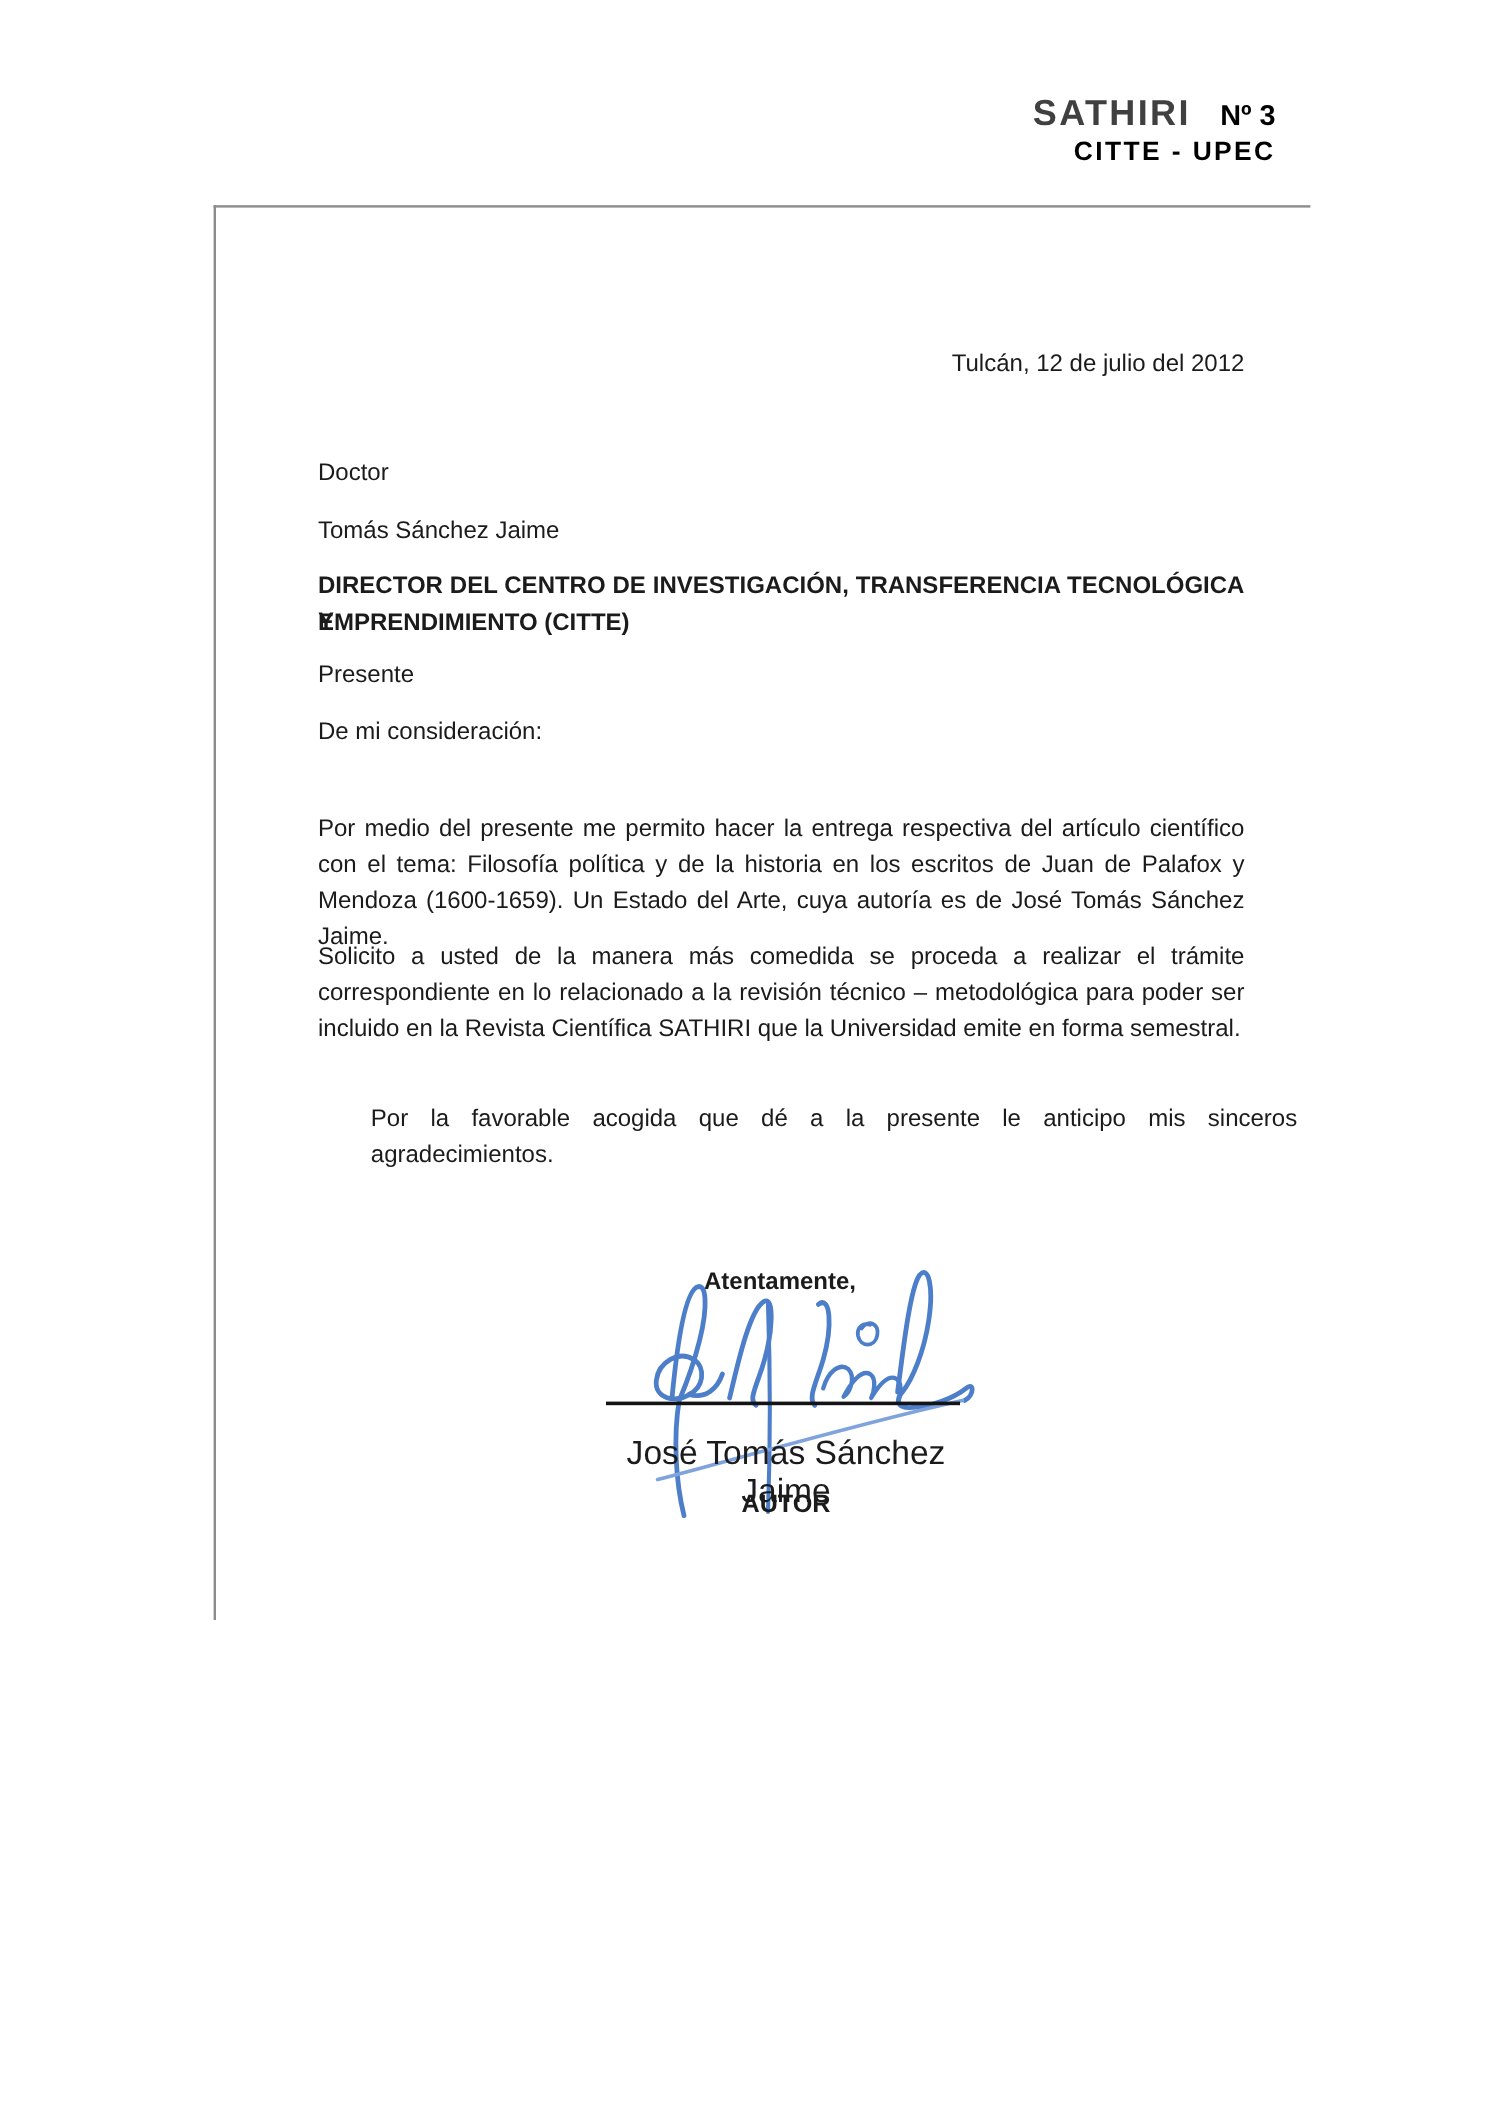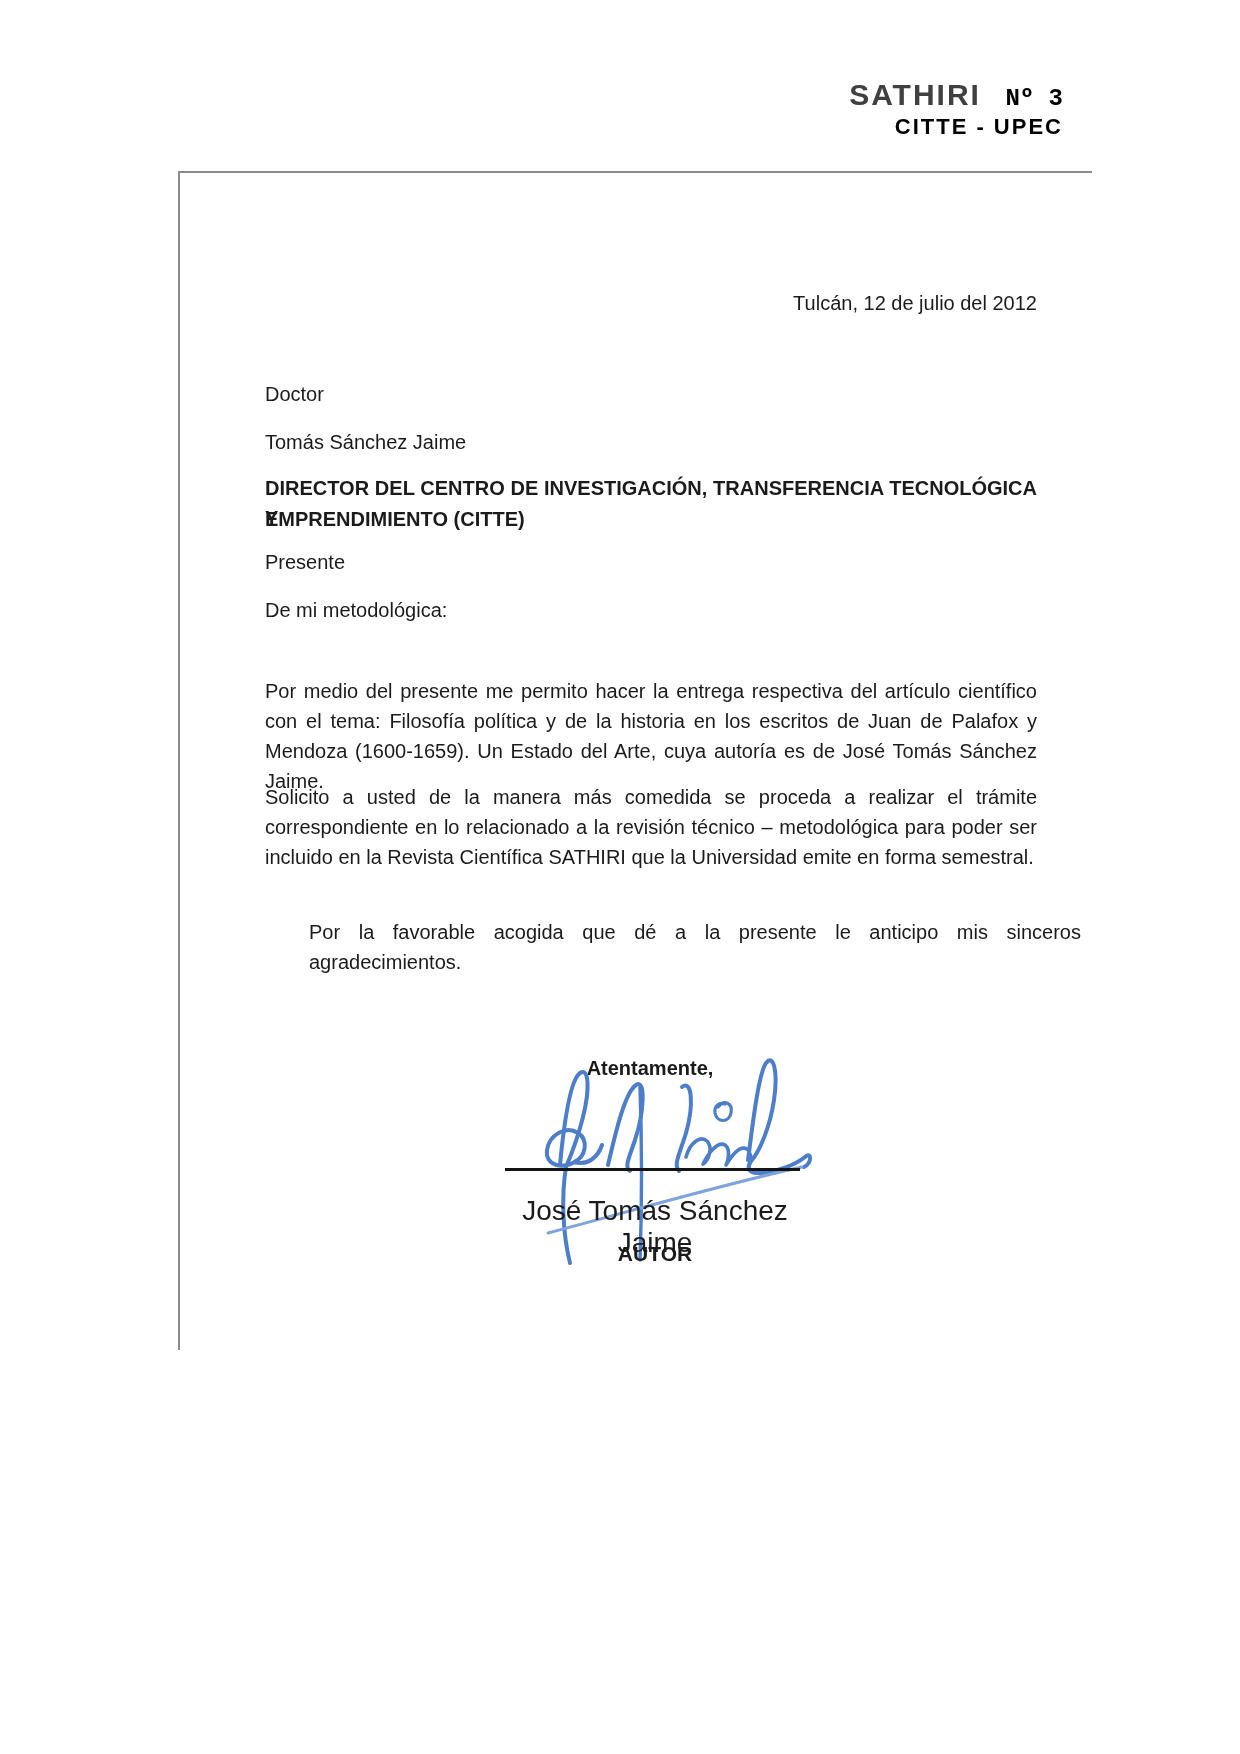--- a/index.html
+++ b/index.html
@@ -23,21 +23,21 @@
   }
   .journal-row { white-space: nowrap; }
   .journal-name {
     font-family: Liberation Sans, sans-serif;
     font-weight: 700;
     font-size: 30px;
     letter-spacing: 2px;
     color: #404040;
   }
   .journal-issue {
-    font-family: Liberation Mono, monospace;
+    font-family: Liberation Sans, sans-serif;
     font-weight: 700;
     font-size: 24px;
     margin-left: 20px;
     color: #000;
   }
   .org-row {
     font-size: 22px;
     letter-spacing: 2px;
     font-weight: 700;
     margin-top: 3px;
@@ -128,21 +128,21 @@
 
   <div class="letter-frame"></div>
 
   <div class="abs bodytxt date-line">Tulcán, 12 de julio del 2012</div>
 
   <div class="abs bodytxt salutation">Doctor</div>
   <div class="abs bodytxt recipient-name">Tomás Sánchez Jaime</div>
   <div class="abs bodytxt title-line1">DIRECTOR DEL CENTRO DE INVESTIGACIÓN, TRANSFERENCIA TECNOLÓGICA Y</div>
   <div class="abs bodytxt title-line2">EMPRENDIMIENTO (CITTE)</div>
   <div class="abs bodytxt presence">Presente</div>
-  <div class="abs bodytxt greeting">De mi metodológica:</div>
+  <div class="abs bodytxt greeting">De mi consideración:</div>
 
   <div class="abs bodytxt para para1">Por medio del presente me permito hacer la entrega respectiva del artículo científico con el tema: Filosofía política y de la historia en los escritos de Juan de Palafox y Mendoza (1600-1659).  Un Estado del Arte, cuya autoría es de José Tomás Sánchez Jaime.</div>
   <div class="abs bodytxt para para2">Solicito a usted de la manera más comedida se proceda a realizar el trámite correspondiente en lo relacionado a la revisión técnico – metodológica para poder ser incluido en la Revista Científica SATHIRI que la Universidad emite en forma semestral.</div>
   <div class="abs bodytxt para para3">Por la favorable acogida que dé a la presente le anticipo mis sinceros agradecimientos.</div>
 
   <div class="abs valediction">Atentamente,</div>
 
   <svg class="abs signature-svg" viewBox="0 0 330 230" fill="none" stroke="#4d7ec9" stroke-width="4" stroke-linecap="round" stroke-linejoin="round">
 
     <path d="M 70 120 C 74 78, 80 35, 90 28 C 99 22, 100 44, 93 72 C 88 92, 82 108, 76 122 C 71 152, 73 190, 80 218"></path>

